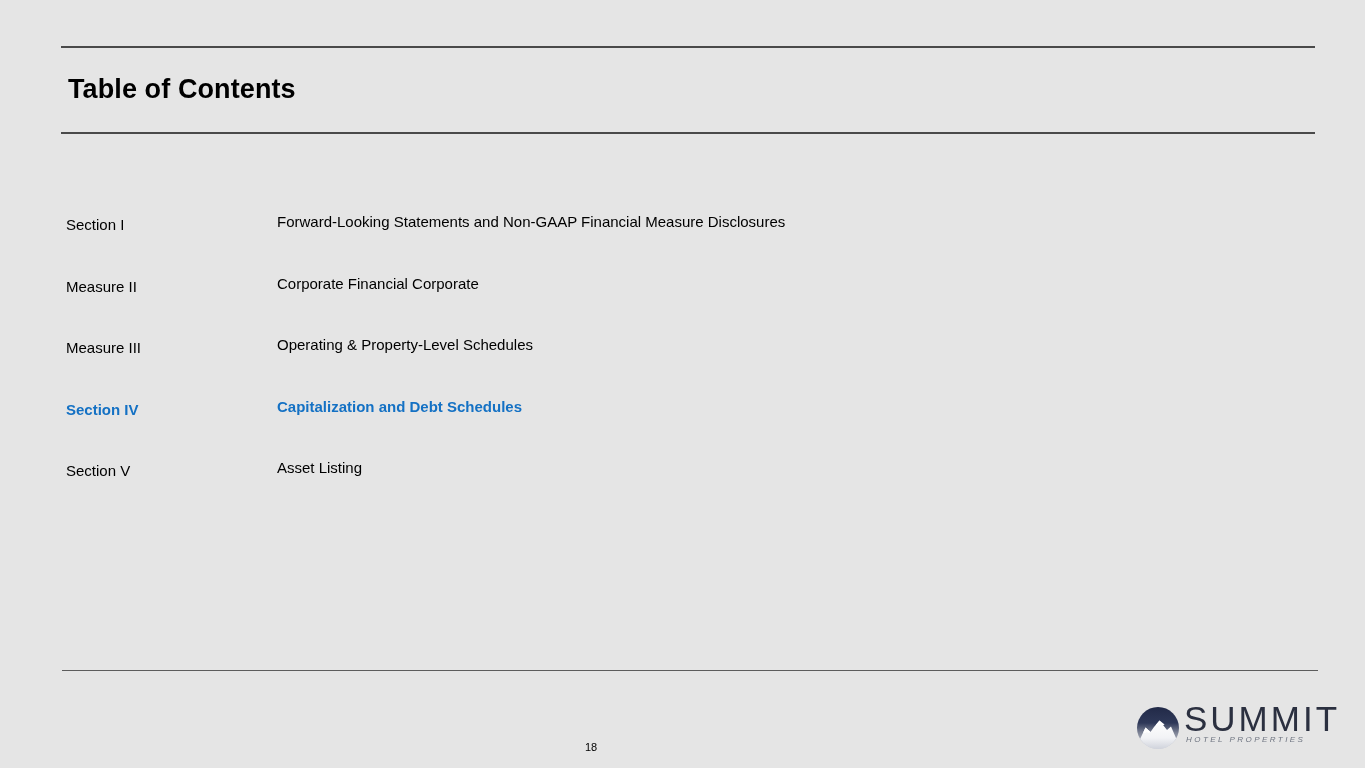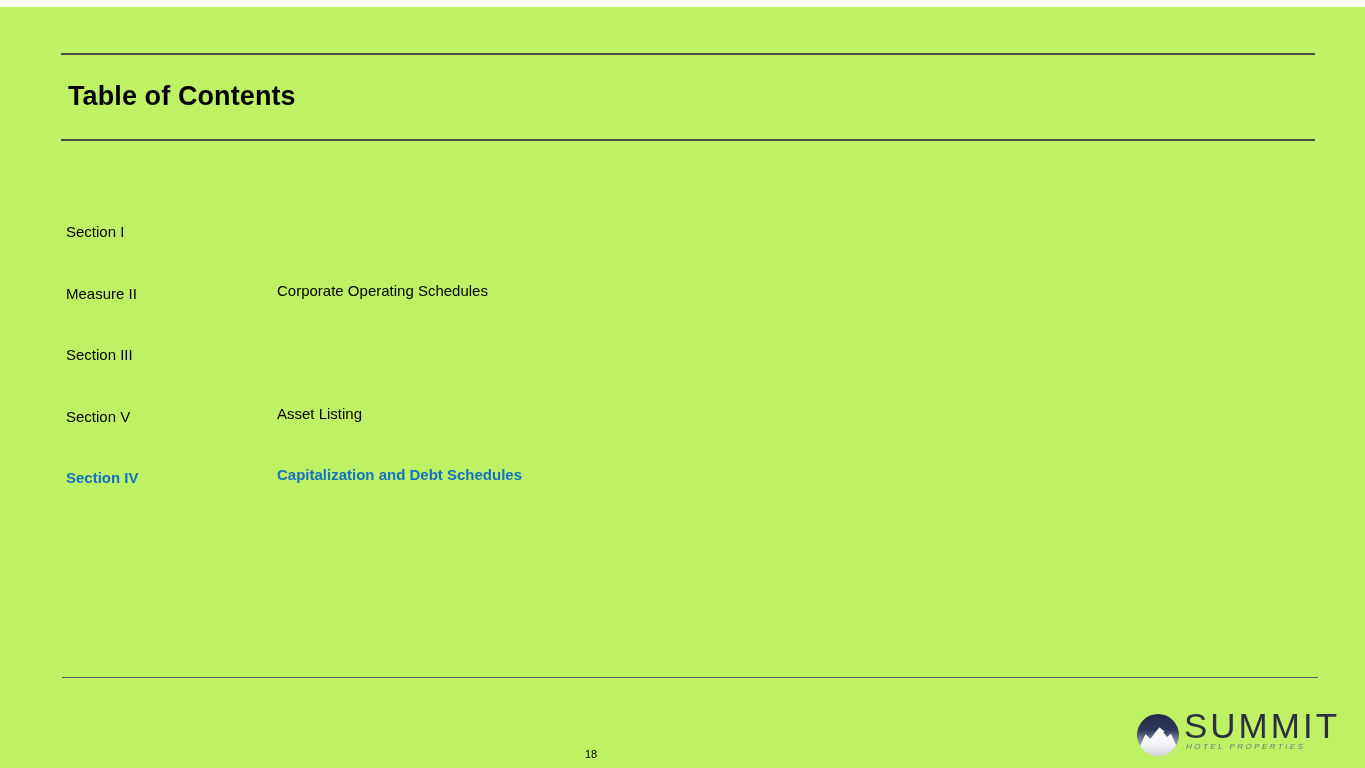--- a/index.html
+++ b/index.html
@@ -14,22 +14,21 @@
     position: relative;
     overflow: hidden;
     font-family: "Liberation Sans", sans-serif;
     color: #000000;
     -webkit-font-smoothing: antialiased;
   }
 
   .slide {
     position: absolute;
     inset: 0;
-    background: #bef264;
-    margin-top: 7px;
+    background: #e5e5e5;
   }
 
   
   .rule {
     position: absolute;
     left: 61px;
     width: 1254px;
     height: 0;
     border-top: 2px solid #4a4a4a;
   }
@@ -152,39 +151,41 @@
   <div class="rule rule-top"></div>
 
   <div class="page-title">Table of Contents</div>
 
   <div class="rule rule-title"></div>
 
   <div class="toc">
 
     <div class="toc-row">
       <div class="toc-section">Section I</div>
+      <div class="toc-desc">Forward-Looking Statements and Non-GAAP Financial Measure Disclosures</div>
     </div>
 
     <div class="toc-row">
       <div class="toc-section">Measure II</div>
-      <div class="toc-desc">Corporate Operating Schedules</div>
-    </div>
-
-    <div class="toc-row">
-      <div class="toc-section">Section III</div>
-    </div>
-
-    <div class="toc-row">
-      <div class="toc-section">Section V</div>
-      <div class="toc-desc">Asset Listing</div>
+      <div class="toc-desc">Corporate Financial Corporate</div>
+    </div>
+
+    <div class="toc-row">
+      <div class="toc-section">Measure III</div>
+      <div class="toc-desc">Operating &amp; Property-Level Schedules</div>
     </div>
 
     <div class="toc-row current">
       <div class="toc-section">Section IV</div>
       <div class="toc-desc">Capitalization and Debt Schedules</div>
+    </div>
+
+    <div class="toc-row">
+      <div class="toc-section">Section V</div>
+      <div class="toc-desc">Asset Listing</div>
     </div>
 
   </div>
 
   <div class="rule rule-footer"></div>
 
   <div class="page-number">
     <span>18</span>
   </div>
 

